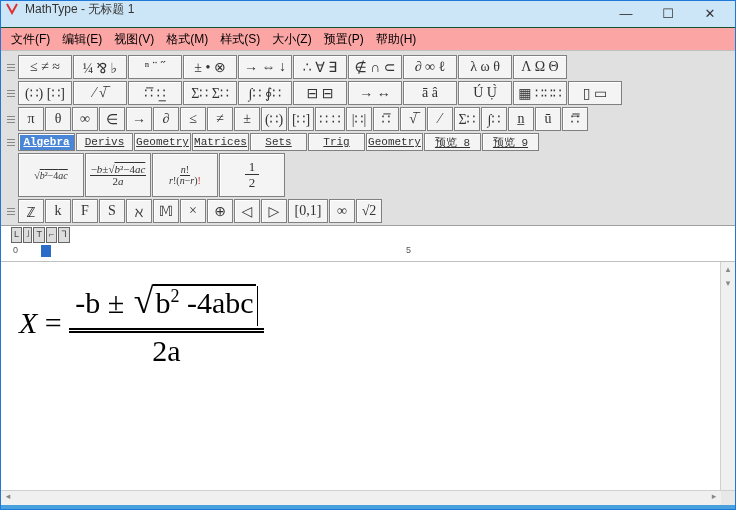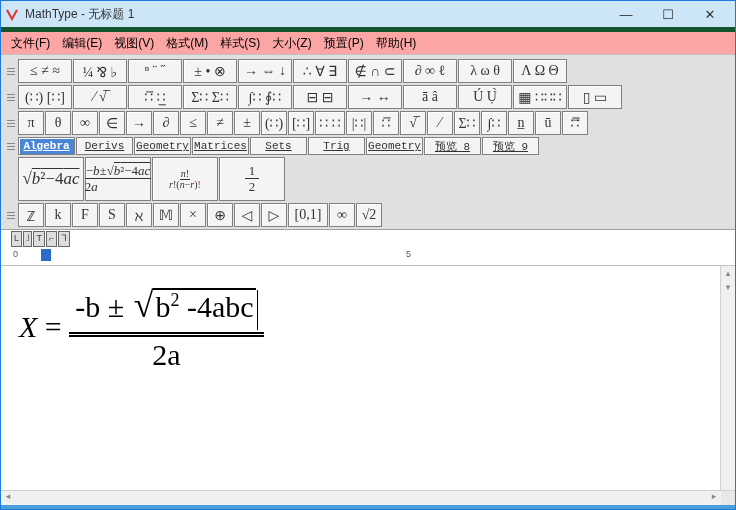--- a/index.html
+++ b/index.html
@@ -1,17 +1,17 @@
 <!DOCTYPE html>
 <html><head>
 <meta charset="utf-8">
 <style>
 html,body{margin:0;padding:0;font-family:"Microsoft YaHei","SimSun",sans-serif;font-size:12px;background:#fff;overflow:hidden}
 .window{width:736px;height:510px;display:flex;flex-direction:column;border:1px solid #1e78d7;box-sizing:border-box}
-.titlebar{height:26px;background:#cde6f7;display:flex;align-items:center;padding:0 4px;color:#333;border-bottom:5px solid #14532d}
+.titlebar{height:26px;background:#cde6f7;display:flex;align-items:flex-start;padding:0 4px;color:#333;border-bottom:1px solid #14532d}
 .titlebar .icon{width:14px;height:14px;margin-right:6px;display:inline-block}
 .titlebar .icon svg{display:block}
 .titlebar .title{flex:1;font-size:12px}
 .ctrl{display:flex}
 .ctrl div{width:42px;height:24px;display:flex;align-items:center;justify-content:center;font-size:13px;color:#333;cursor:default}
 .menubar{height:22px;background:#fca5a5;display:flex;align-items:center;padding:0 4px;border-bottom:1px solid #c0c0c0}
 .menubar span{padding:2px 6px;font-size:12px}
 .toolbars{background:#e0e0e0;padding:4px 6px 2px;border-bottom:1px solid #a0a0a0;display:flex;flex-direction:column;gap:2px}
 .row{display:flex;gap:1px}
 .grip{width:8px;display:flex;flex-direction:column;justify-content:center;gap:2px;margin-right:2px}
@@ -152,24 +152,24 @@
       <div class="tb wt">Matrices</div>
       <div class="tb wt">Sets</div>
       <div class="tb wt">Trig</div>
       <div class="tb wt">Geometry</div>
       <div class="tb wt">预览 8</div>
       <div class="tb wt">预览 9</div>
     </div>
     <div class="row">
       <div style="width:10px"></div>
       <div class="tb wl">
-          <span style="font-size:17px">√<span style="text-decoration:overline"><i>b</i>²−4<i>ac</i></span></span>
-        </div>
-      <div class="tb wl">
-          <span style="display:inline-block;font-size:13px"><span style="border-bottom:1px solid #333;padding:0 1px">−<i>b</i>±√<span style="text-decoration:overline"><i>b</i>²−4<i>ac</i></span></span><br>2<i>a</i></span>
+          <span style="font-size:10px">√<span style="text-decoration:overline"><i>b</i>²−4<i>ac</i></span></span>
+        </div>
+      <div class="tb wl">
+          <span style="display:inline-block;text-align:center;font-size:11px"><span style="border-bottom:1px solid #333;padding:0 1px">−<i>b</i>±√<span style="text-decoration:overline"><i>b</i>²−4<i>ac</i></span></span><br>2<i>a</i></span>
         </div>
       <div class="tb wl">
           <span style="display:inline-block;text-align:center;font-size:10px"><span style="border-bottom:1px solid #333;padding:0 1px"><i>n</i>!</span><br><i>r</i>!(<i>n</i>−<i>r</i>)<span style="color:#c33">!</span></span>
         </div>
       <div class="tb wl">
           <span style="display:inline-block;text-align:center;font-size:13px"><span style="border-bottom:1px solid #333;padding:0 4px">1</span><br>2</span>
         </div>
     </div>
     <div class="row">
       <div class="grip">

